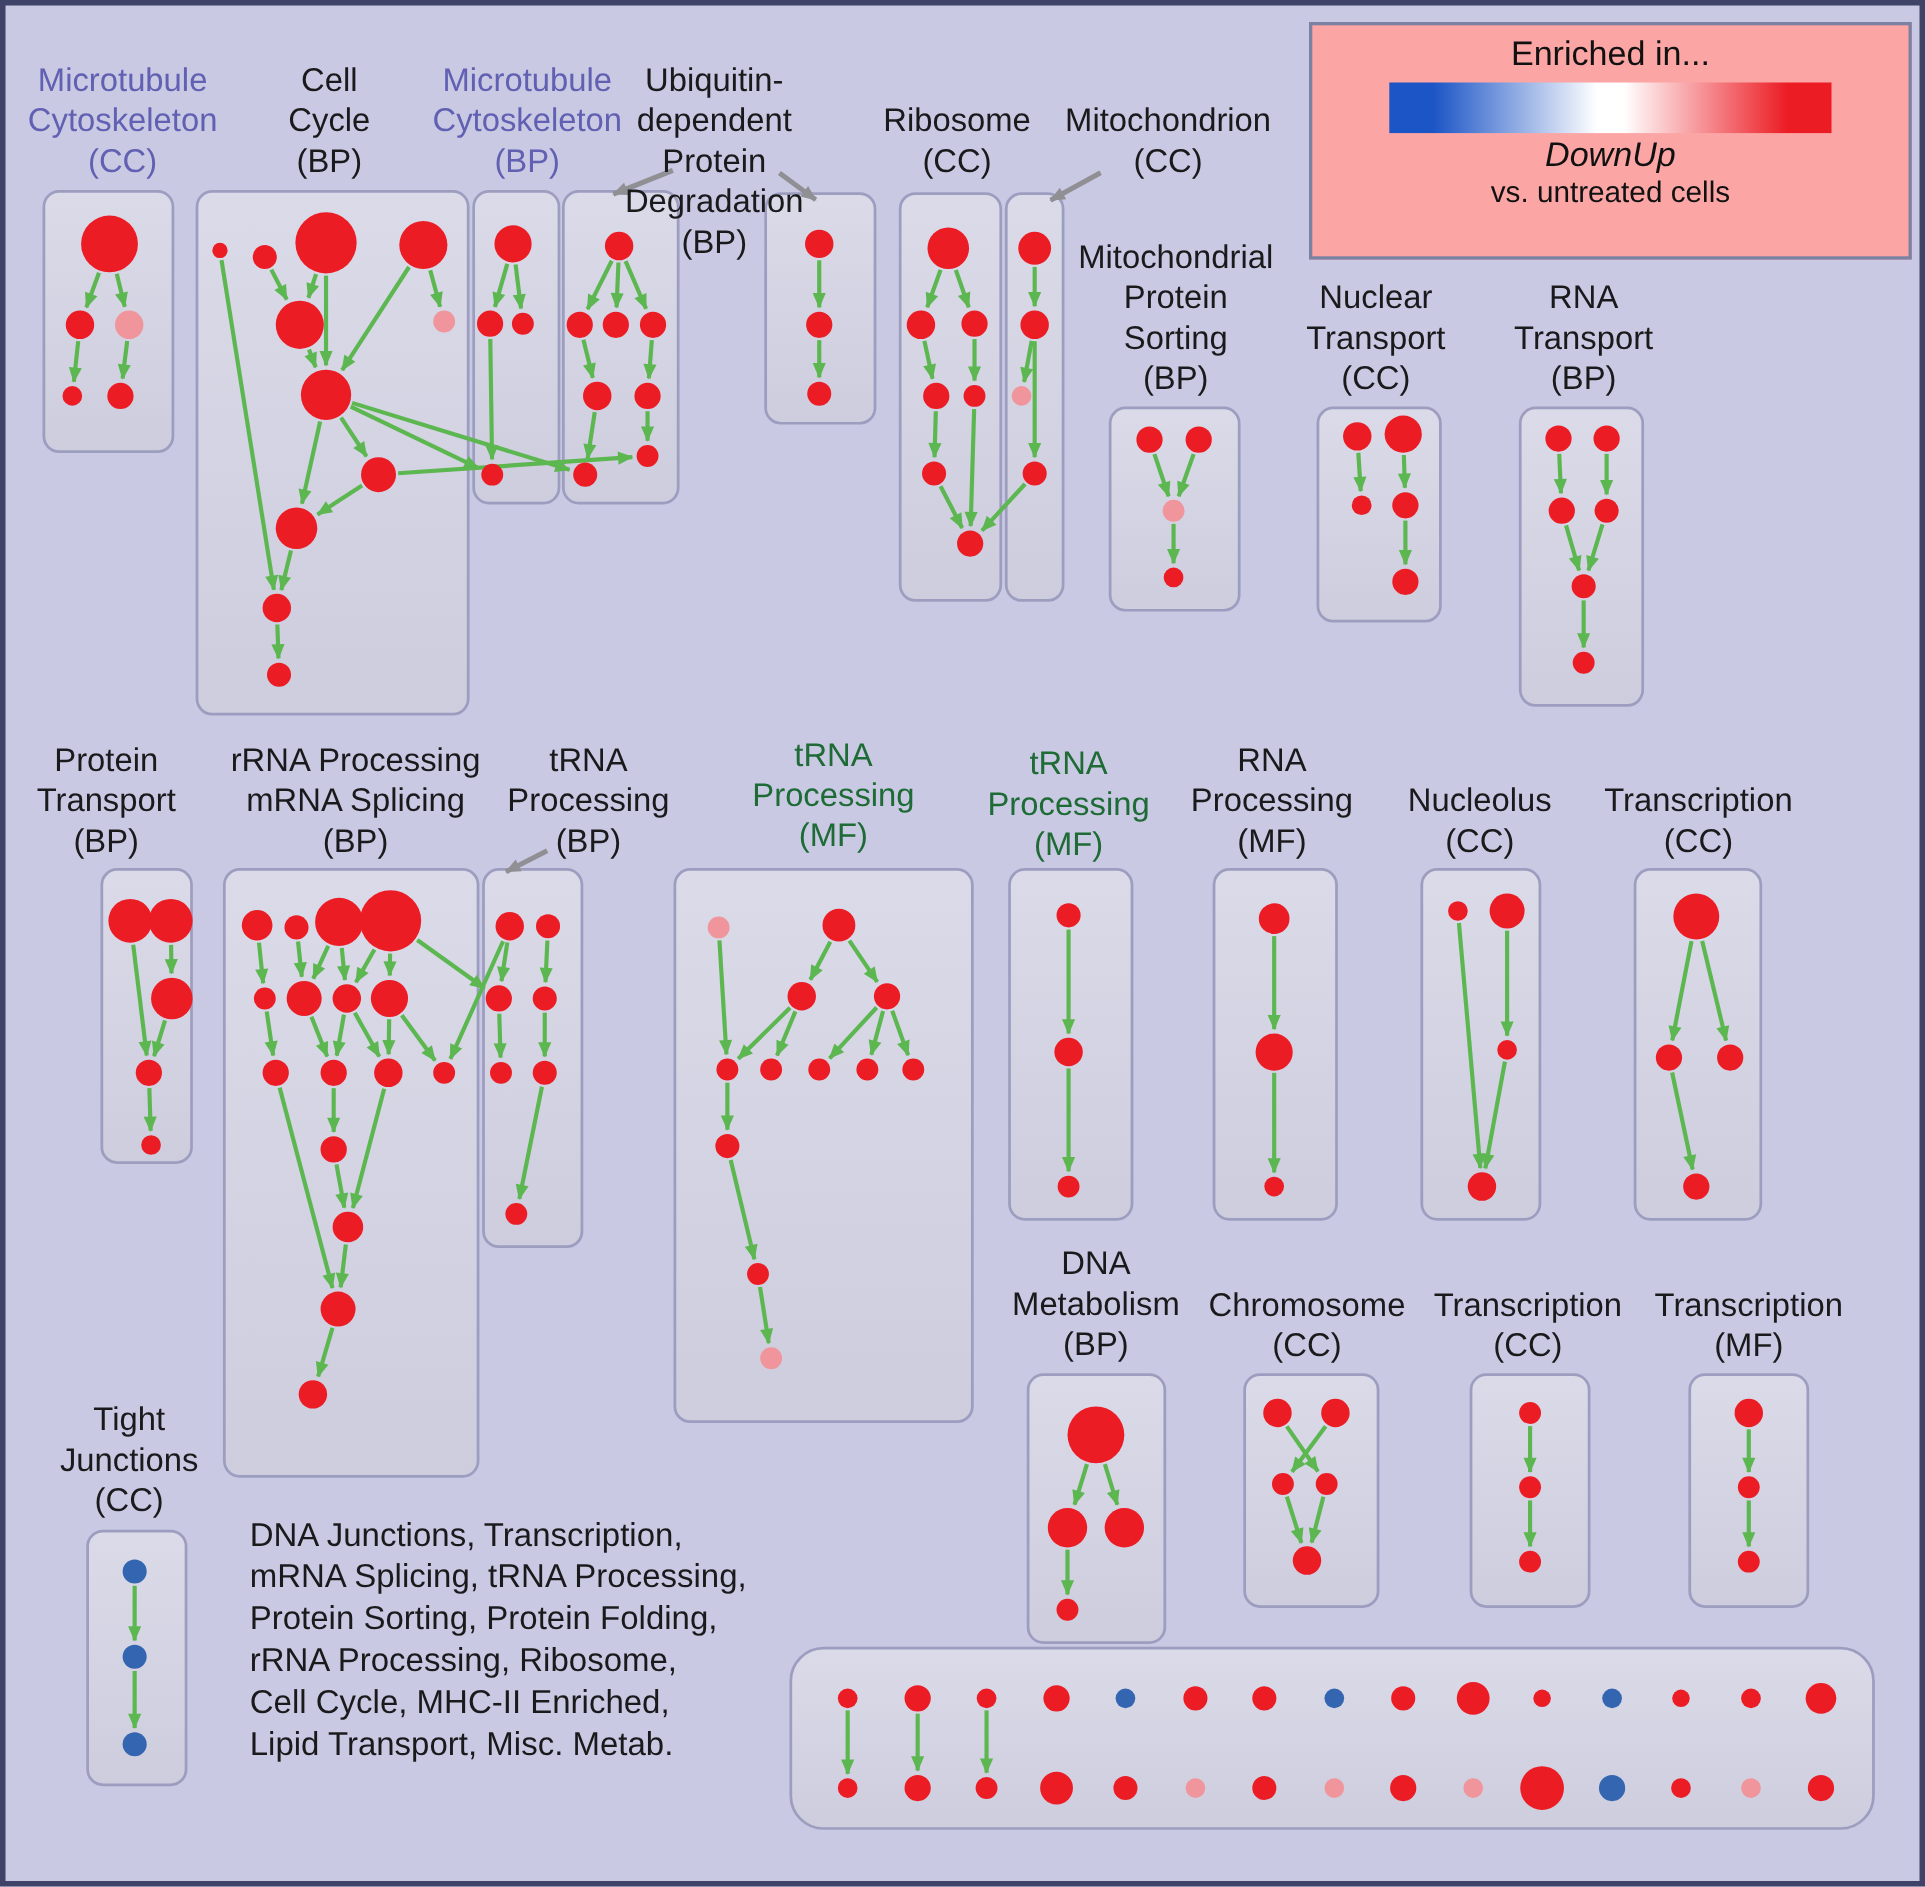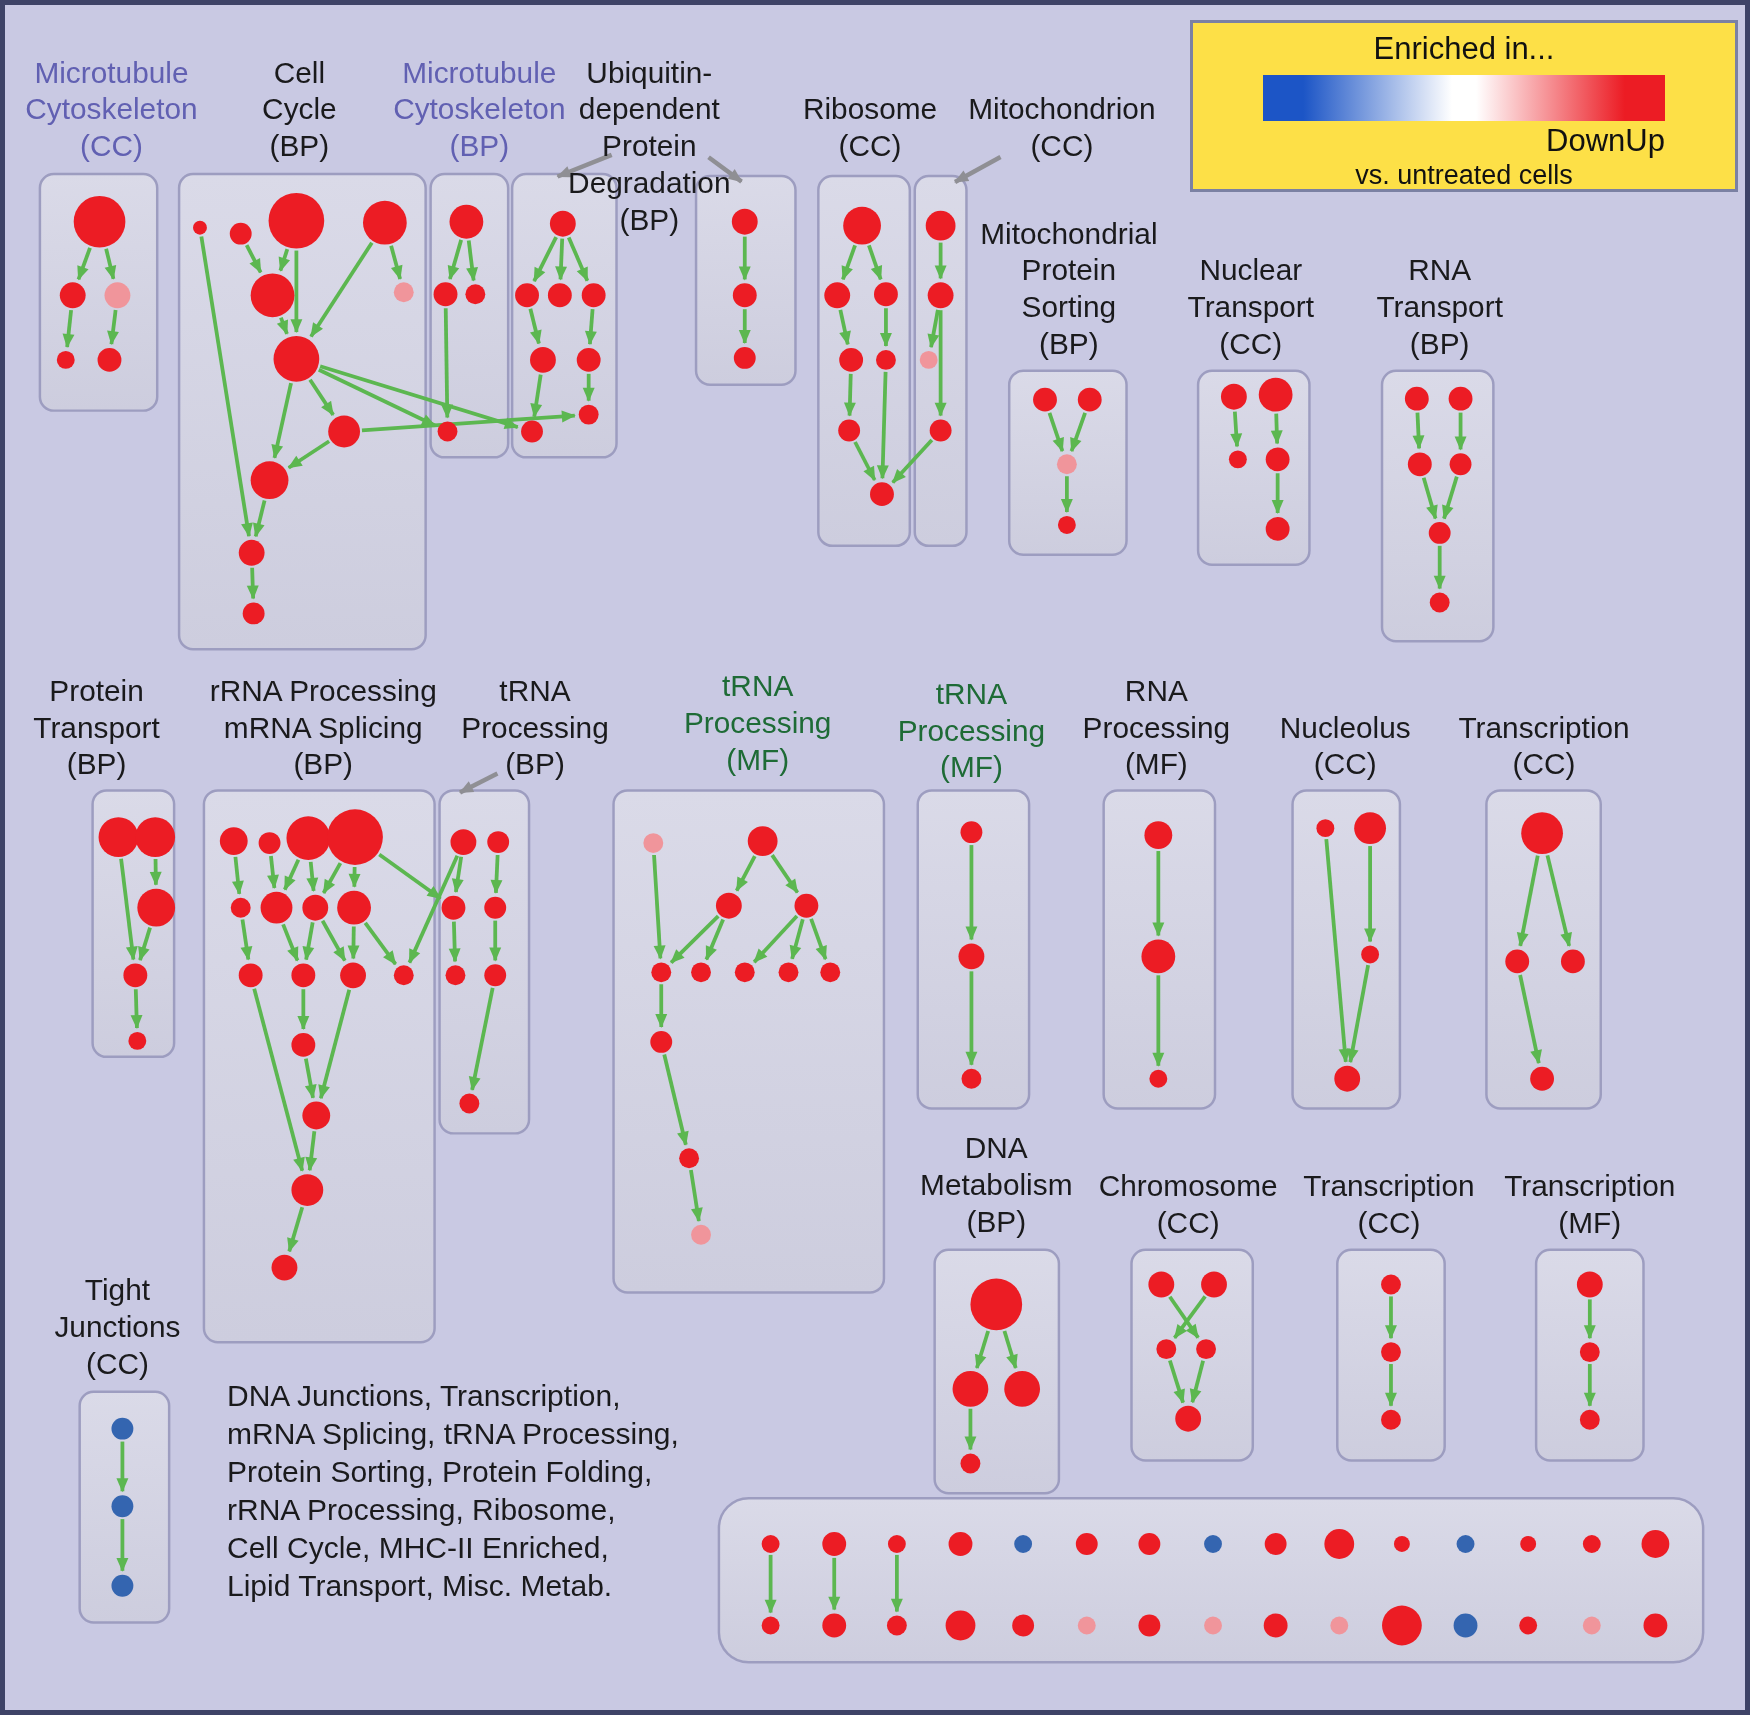--- a/index.html
+++ b/index.html
@@ -8,27 +8,27 @@
     width:1750px;height:1715px;
     background:#c9c9e3;
     border:5px solid #a21caf;
     box-sizing:border-box;
     font-family:"Liberation Sans",sans-serif;
     overflow:hidden;
   }
   #diagram{position:absolute;left:0;top:0;width:100%;height:100%;}
   #diagram text{font-family:"Liberation Sans",sans-serif;}
   .legend{
-    position:absolute;left:1185px;top:15px;width:548px;height:172px;
-    background:#fde047;border:3px solid #7b81a3;box-sizing:border-box;
+    position:absolute;left:1185px;top:15px;width:548px;height:216px;
+    background:#fca5a5;border:3px solid #7b81a3;box-sizing:border-box;
     text-align:center;color:#111;
   }
   .legend-title{font-size:31px;margin-top:8px;}
   .legend-bar{width:402px;height:46px;margin:8px auto 2px auto;}
-  .legend-ends{width:402px;margin:0 auto;display:flex;justify-content:flex-end;font-size:31px;}
+  .legend-ends{width:402px;margin:0 auto;display:flex;justify-content:center;font-size:31px;font-style:italic;}
   .legend-sub{font-size:27px;line-height:32px;}
   .misc-text{
     position:absolute;left:222px;top:1372px;
     font-size:30px;line-height:38px;color:#1a1a1c;
   }
 </style>
 </head>
 <body>
 
 <div class="figure" style="background: rgb(201, 201, 227); border-color: rgb(62, 67, 103);">

